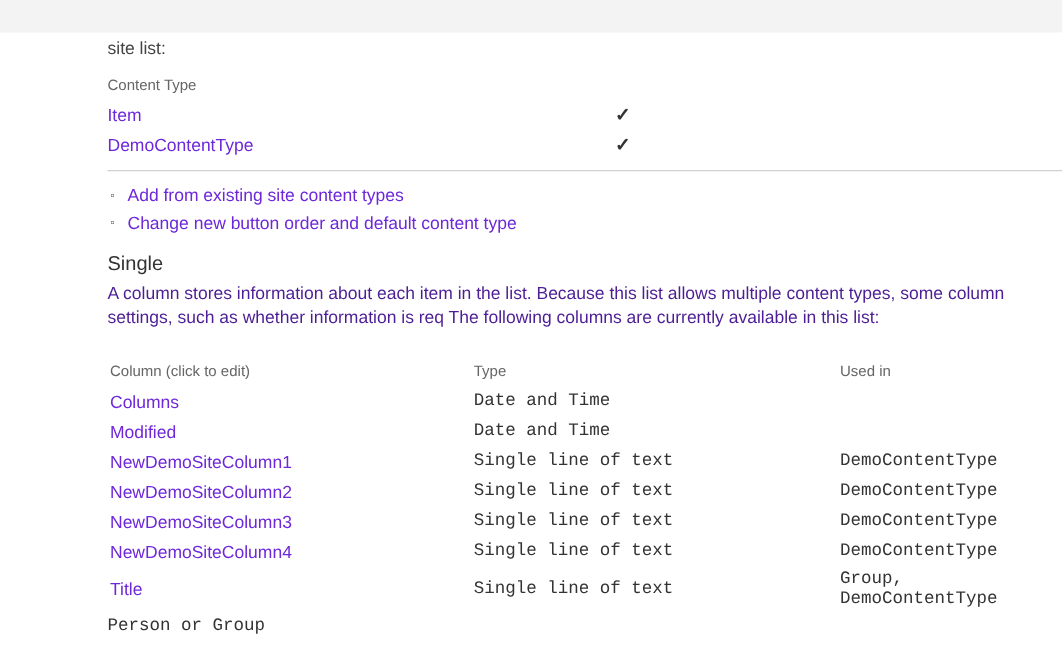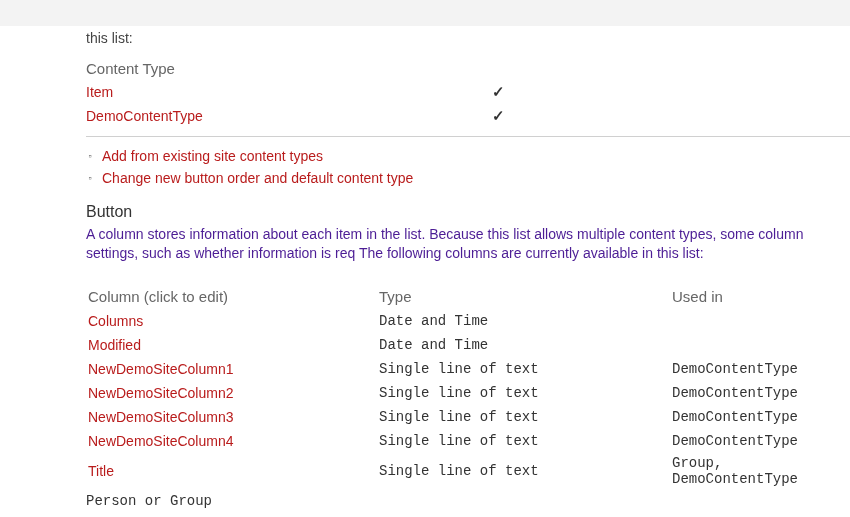--- a/index.html
+++ b/index.html
@@ -35,24 +35,24 @@
     display: flex;
     align-items: center;
     min-height: 24px;
     padding: 2px 0;
   }
   .ct-col-name { width: 400px; }
   .ct-col-vis  { width: 200px; text-align: left; }
   .ct-col-def  { flex: 1; }
   .col-header {
     color: #666;
-    font-size: 15px;
+    font-size: 12px;
   }
   a.link {
-    color: #b91c1c;
+    color: #6d28d9;
     text-decoration: none;
     cursor: pointer;
   }
   .cell-text { color: #333; font-family: Liberation Mono, monospace; }
   .check {
     display: inline-block;
     font-weight: bold;
     color: #333;
     font-size: 15px;
     padding-left: 6px;
@@ -98,21 +98,21 @@
   .cols-col-type { width: 293px; }
   .cols-col-used { flex: 1; }
 </style>
 </head>
 <body>
 
 <div class="topbar"></div>
 
 <div class="page">
 
-  <div class="truncated-line">this list:</div>
+  <div class="truncated-line">site list:</div>
 
   <div class="ct-table">
     <div class="ct-header-row">
       <div class="ct-col-name col-header">Content Type</div>
       <div class="ct-col-def col-header"></div>
     </div>
 
     <div class="ct-row">
       <div class="ct-col-name">
         <a class="link">Item</a>
@@ -138,21 +138,21 @@
     <div class="action-item">
       <span class="bullet-icon">▫</span>
       <a class="link">Add from existing site content types</a>
     </div>
     <div class="action-item">
       <span class="bullet-icon">▫</span>
       <a class="link">Change new button order and default content type</a>
     </div>
   </div>
 
-  <div class="section-heading">Button</div>
+  <div class="section-heading">Single</div>
   <div class="section-desc">A column stores information about each item in the list. Because this list allows multiple content types, some column settings, such as whether information is req The following columns are currently available in this list:</div>
 
   <div class="cols-table">
     <div class="cols-header-row">
       <div class="cols-col-name col-header">Column (click to edit)</div>
       <div class="cols-col-type col-header">Type</div>
       <div class="cols-col-used col-header">Used in</div>
     </div>
 
     <div class="cols-row">

